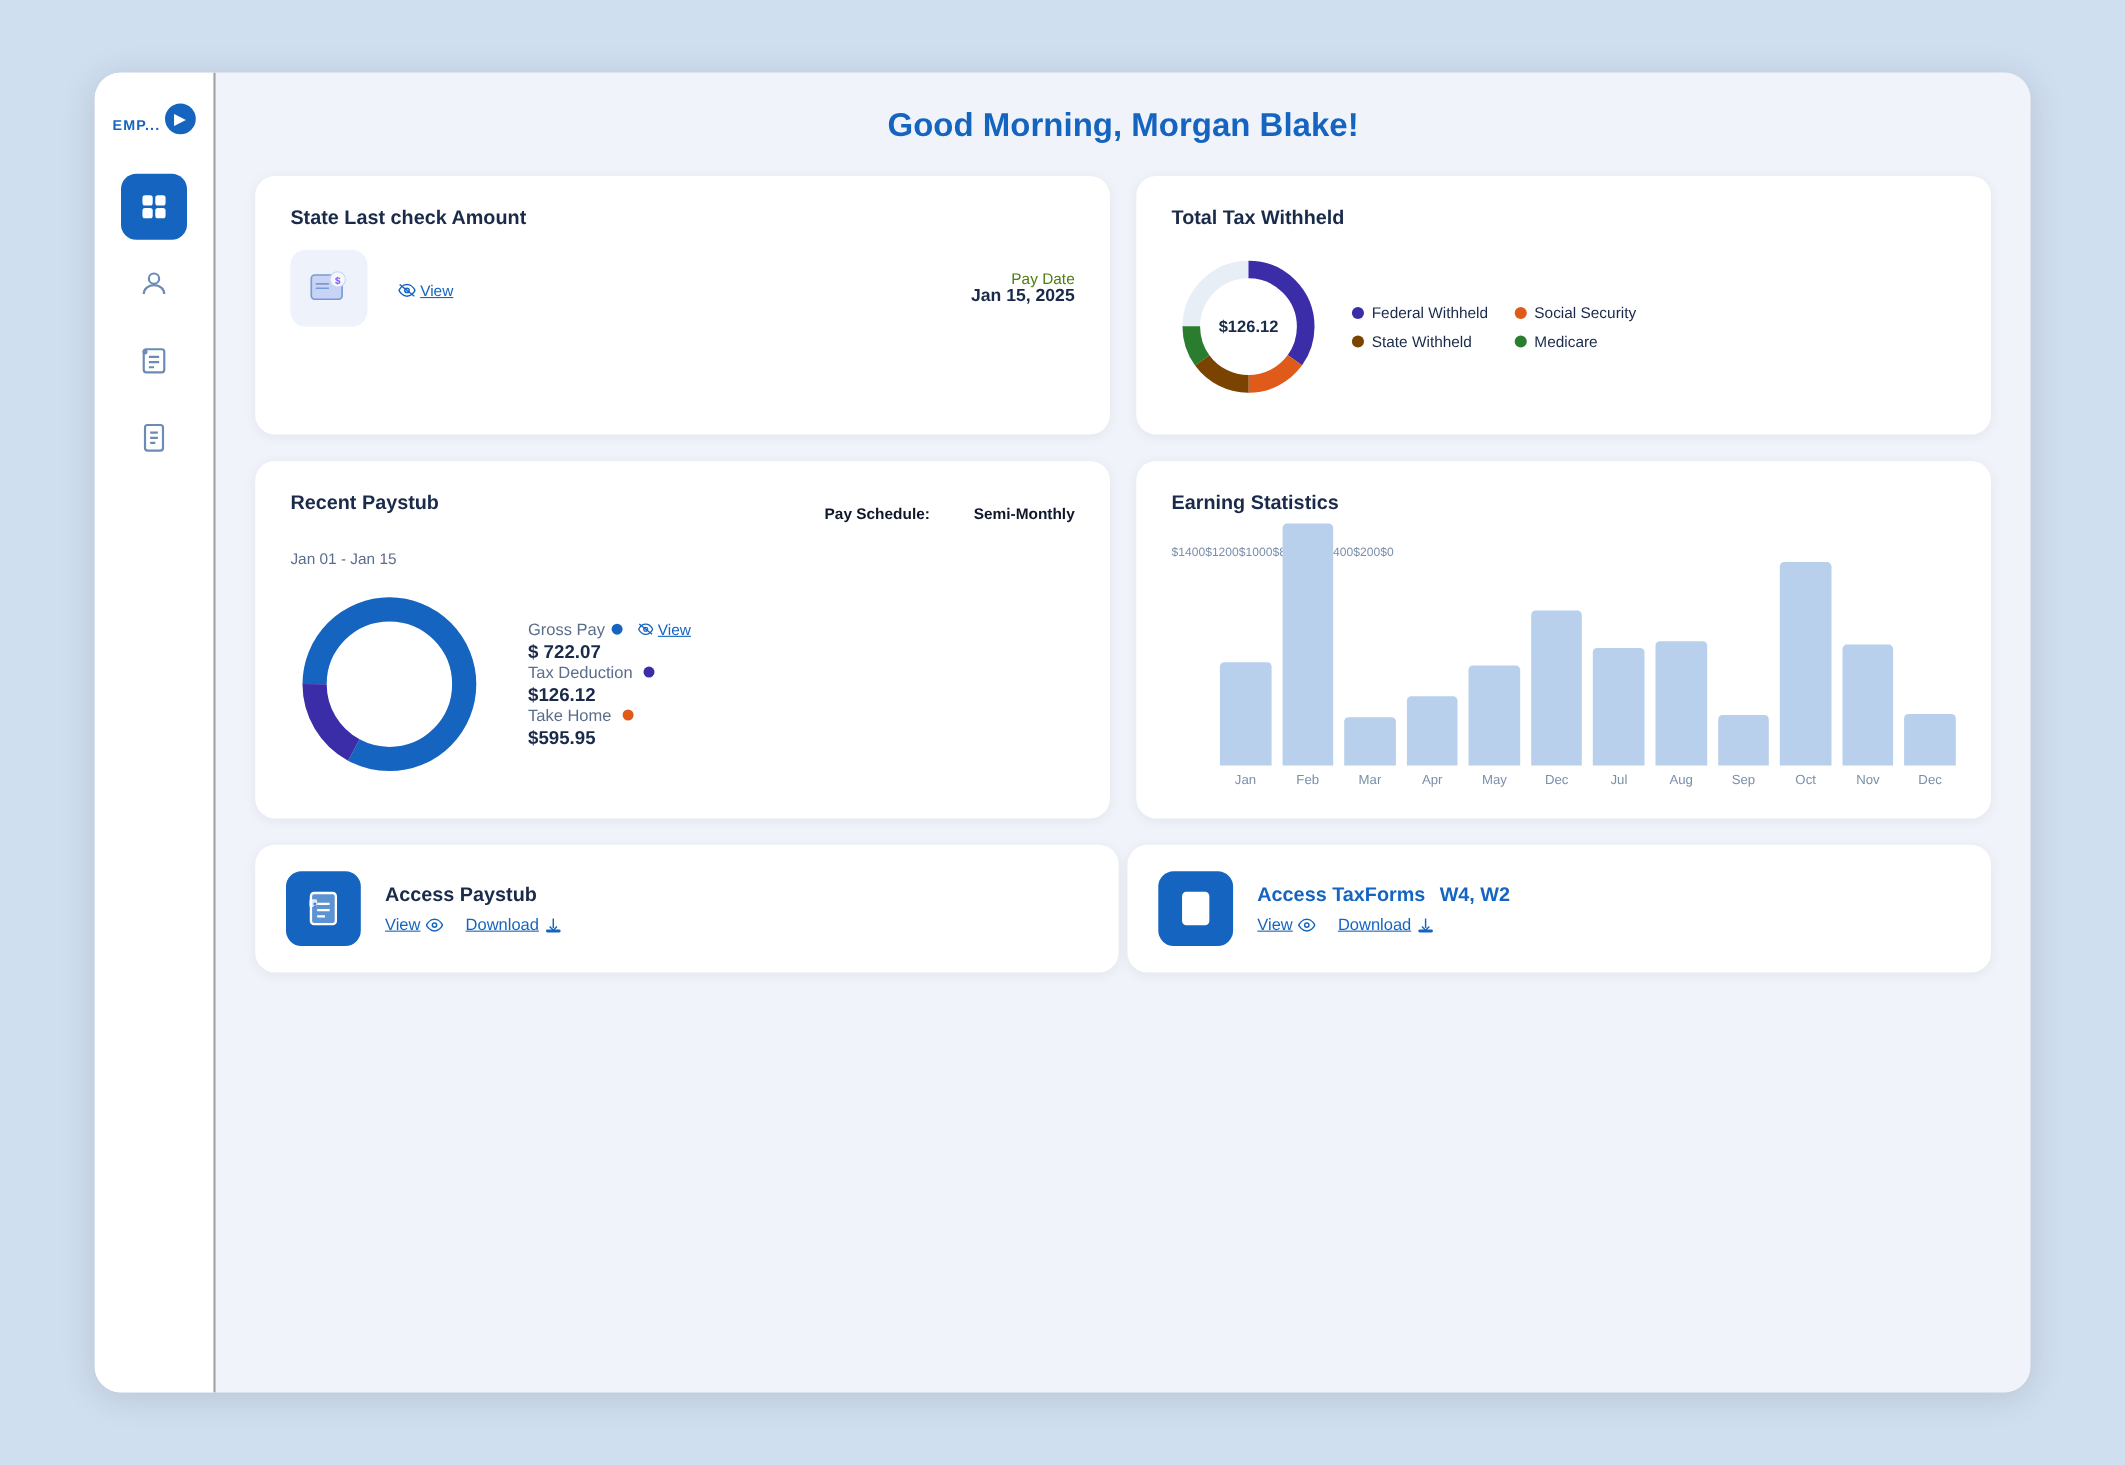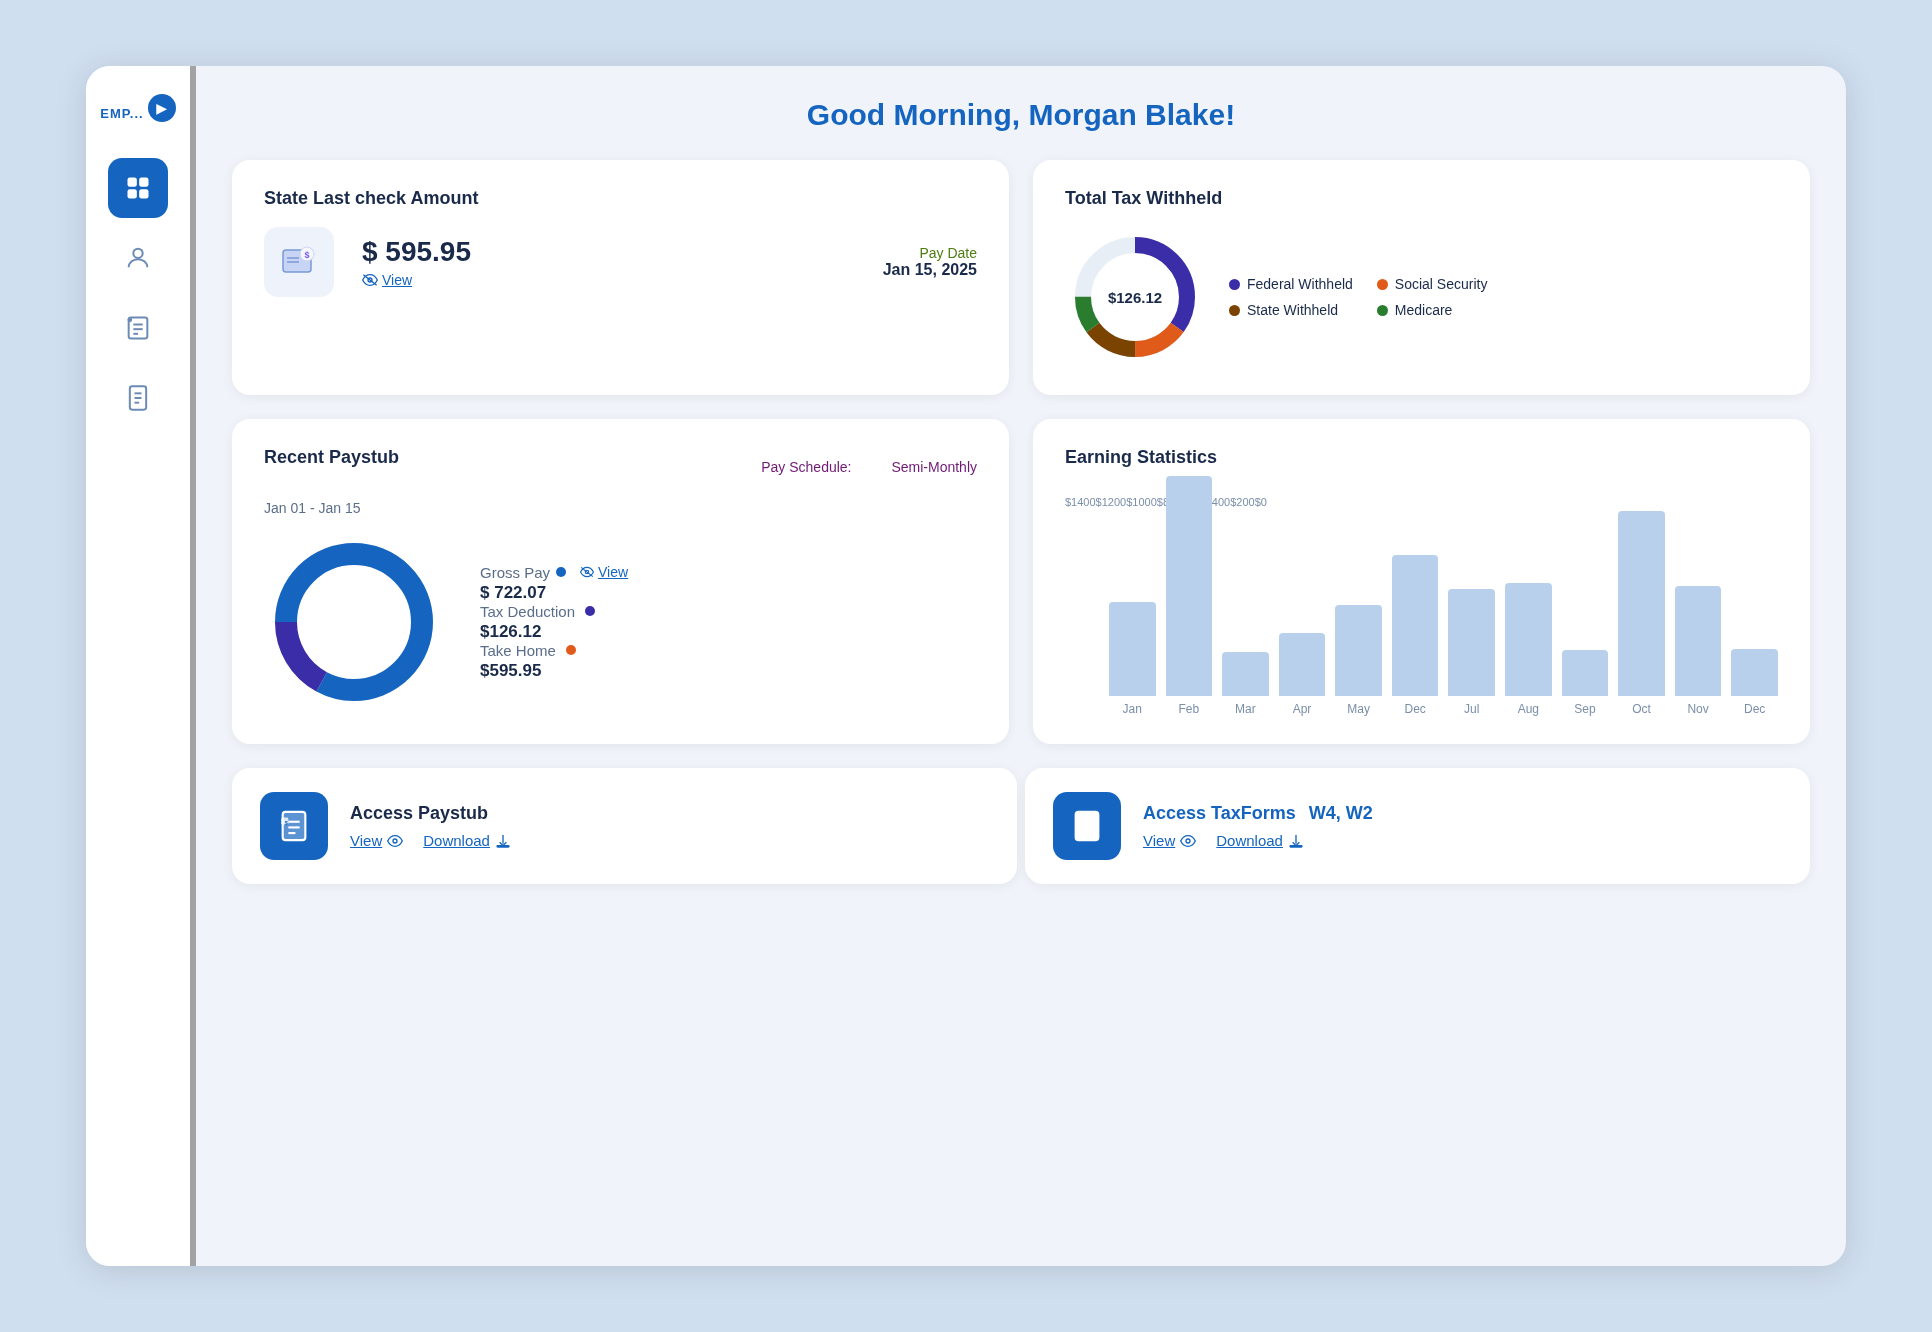--- a/index.html
+++ b/index.html
@@ -22,21 +22,21 @@
       box-shadow: 0 4px 32px rgba(0,0,0,0.13);
     }
     
     .sidebar {
       width: 110px;
       background: white;
       display: flex;
       flex-direction: column;
       align-items: center;
       padding: 28px 0 20px 0;
-      border-right: 6px solid #a3a3a3;
+      border-right: 2px solid #a3a3a3;
       flex-shrink: 0;
     }
     .sidebar-logo-text {
       font-size: 13px;
       font-weight: 700;
       color: #1565c0;
       letter-spacing: 1px;
       margin-bottom: 8px;
     }
     .sidebar-toggle {
@@ -213,22 +213,22 @@
       display: flex;
       justify-content: space-between;
       align-items: center;
       margin-bottom: 14px;
     }
     .pay-schedule {
       font-size: 14px;
       color: #5a6e8a;
     }
     .pay-schedule span {
-      font-weight: 400;
-      color: #701a75;
+      font-weight: 700;
+      color: #0f172a;
       padding-left: 36px;
     }
     .paystub-body {
       display: flex;
       align-items: center;
       gap: 36px;
     }
     .donut-paystub {
       position: relative;
       width: 180px;
@@ -438,21 +438,20 @@
           <div class="check-icon-box">
             <svg width="44" height="44" viewBox="0 0 44 44">
               <rect x="6" y="10" width="28" height="22" rx="3" fill="#c7d4f5" stroke="#7a9ad4" stroke-width="1.5"></rect>
               <line x1="10" y1="18" x2="22" y2="18" stroke="#7a9ad4" stroke-width="1.5"></line>
               <line x1="10" y1="22" x2="22" y2="22" stroke="#7a9ad4" stroke-width="1.5"></line>
               <circle cx="30" cy="14" r="7" fill="#f5f7fb" stroke="#c7d4f5" stroke-width="1"></circle>
               <text x="30" y="18" text-anchor="middle" font-size="9" fill="#7a5af8" font-weight="bold">$</text>
             </svg>
           </div>
           <div class="check-amount">
-            <div class="amount-value">$ 595.95</div>
             <div class="view-link">
               <svg width="16" height="16" viewBox="0 0 24 24" fill="none" stroke="#1565c0" stroke-width="2">
                   <path d="M1 12s4-8 11-8 11 8 11 8-4 8-11 8-11-8-11-8z"></path>
                   <circle cx="12" cy="12" r="3"></circle>
                   <line x1="2" y1="4" x2="22" y2="20" stroke="#1565c0" stroke-width="2"></line>
                 </svg>
               <span>View</span>
             </div>
           </div>
           <div class="pay-date-section">

